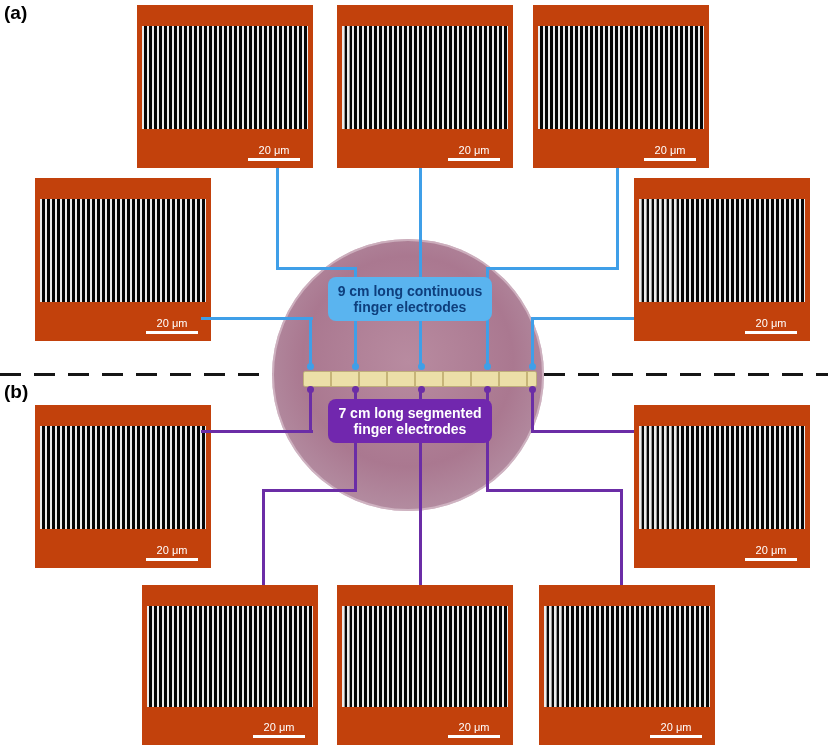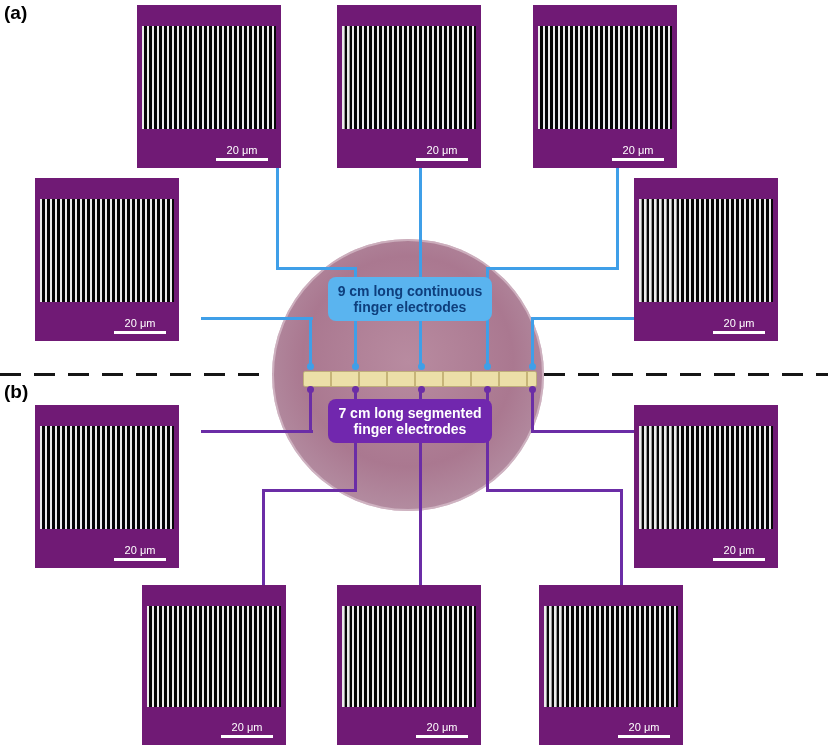--- a/index.html
+++ b/index.html
@@ -2,21 +2,21 @@
 <html><head>
 <meta charset="utf-8">
 <style>
   html,body{margin:0;padding:0;background:#ffffff;}
   .canvas{
     position:relative;width:828px;height:750px;background:#ffffff;overflow:hidden;
     font-family:"Liberation Sans", sans-serif;
   }
 
   
-  .micro{position:absolute;width:144px;height:163px;background:#701a75;z-index:2;}
+  .micro{position:absolute;width:176px;height:163px;background:#c2410c;z-index:2;}
   .stripes{
     position:absolute;left:5px;right:5px;top:13%;bottom:24%;
     background:repeating-linear-gradient(90deg,
       #ececec 0 1.8px,#9a9a9a 1.8px 2.5px,#060606 2.5px 5px);
   }
   .scalebar{position:absolute;right:13px;bottom:7px;width:52px;text-align:center;color:#ffffff;}
   .scale-text{display:block;font-size:11px;line-height:12px;}
   .bar{display:block;height:3px;background:#ffffff;margin-top:2px;}
 
   .m1{left:137px;top:5px;}

